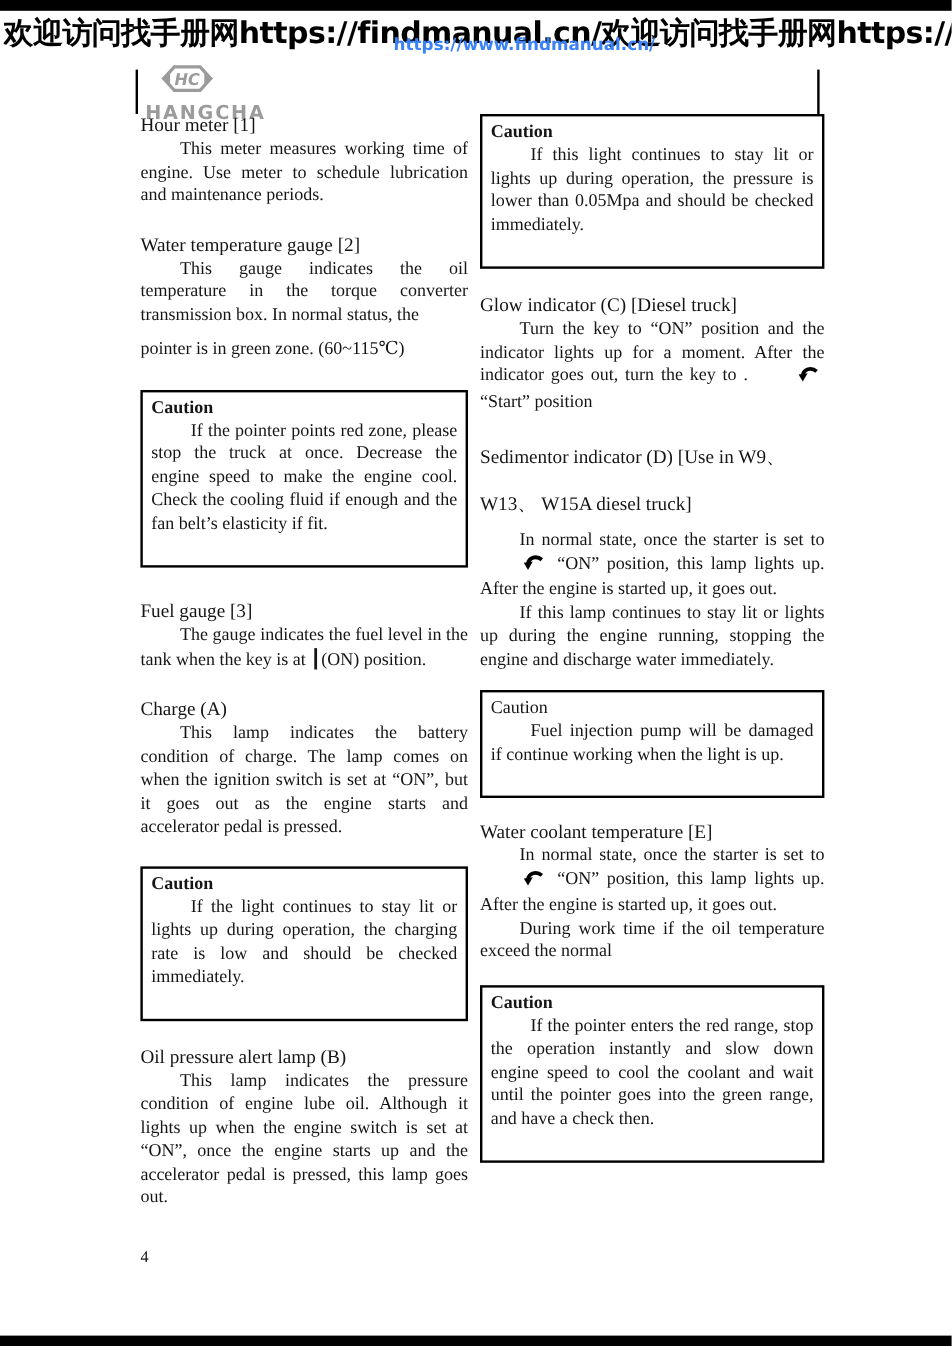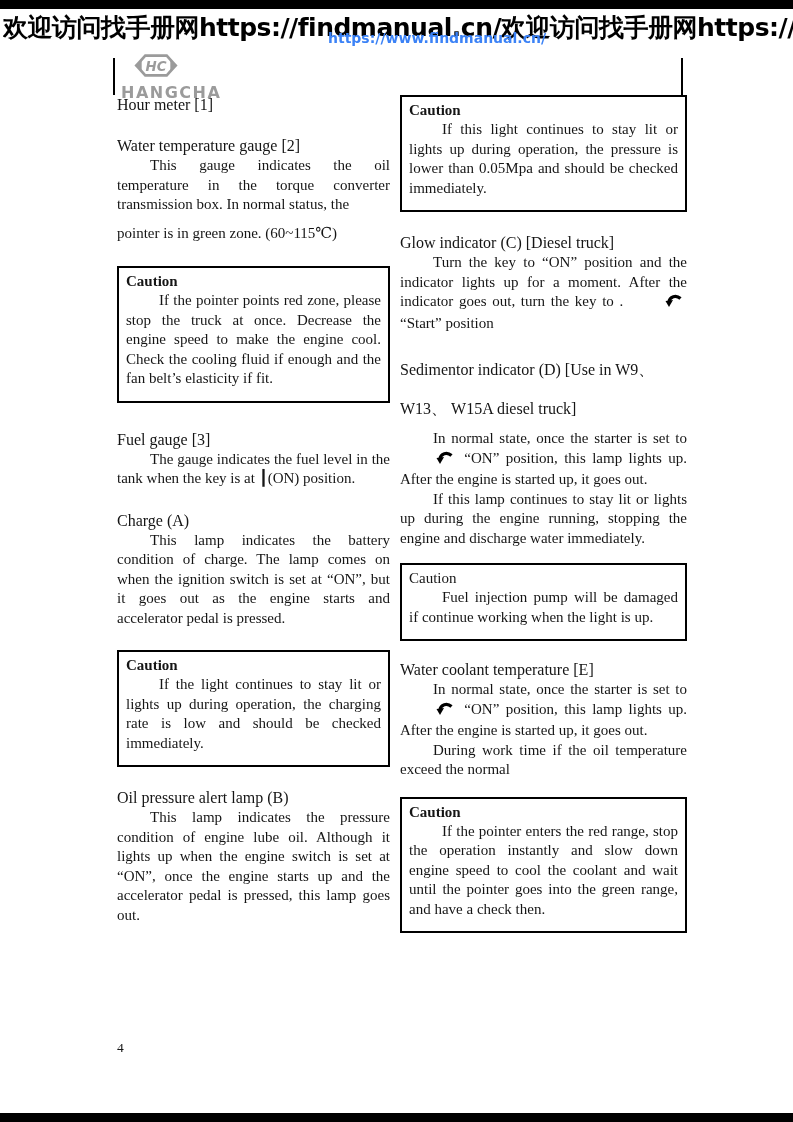--- a/index.html
+++ b/index.html
@@ -28,21 +28,21 @@
   .logo-name{
     font-family:"DejaVu Sans","Liberation Sans",sans-serif;font-weight:bold;
     font-size:16px;letter-spacing:1.5px;color:#9b9b9b;margin-top:1px;
   }
   .col{position:absolute;top:95px;}
   .col-left{left:117px;width:273px;}
   .col-right{left:400px;width:287px;}
   .h{font-weight:normal;font-size:16px;line-height:20px;margin:0;}
   .p{font-size:15px;line-height:19.5px;text-align:justify;text-indent:2.2em;margin:0;}
   .p.noindent{text-indent:0;}
-  .caution{border:2px solid #000;padding:3px 7px 12px 7px;margin:0;}
+  .caution{border:2px solid #000;padding:3px 7px 24px 7px;margin:0;}
   .caution .ctitle{font-size:15px;line-height:20px;font-weight:bold;}
   .caution .ctitle.regular{font-weight:normal;}
   .caution .cbody{font-size:15px;line-height:19.5px;text-align:justify;text-indent:2.2em;}
   .keyicon{display:inline-block;vertical-align:-2px;margin:0 3px;}
   .keybar{font-family:"DejaVu Sans",sans-serif;font-weight:bold;}
   .pagenum{position:absolute;left:117px;top:1040px;font-size:13.5px;}
   
   .mt-water{margin-top:21px;} .mt-water2{margin-top:9px;}
   .mt-caut1{margin-top:23px;} .mt-fuel{margin-top:27px;}
   .mt-charge{margin-top:22px;} .mt-caut2{margin-top:22px;}
@@ -71,20 +71,21 @@
     </g>
     <polygon points="6,14 14,8 14,20" fill="#9b9b9b"></polygon>
     <polygon points="54,14 46,8 46,20" fill="#9b9b9b"></polygon>
     <text x="30" y="20" text-anchor="middle" font-family="DejaVu Sans, sans-serif" font-size="15" font-style="italic" font-weight="bold" fill="#9b9b9b">HC</text>
   </svg>
   <div class="logo-name">HANGCHA</div>
 </div>
 
 <div class="col col-left">
   <div class="h">Hour meter [1]</div>
+  <p class="p">This meter measures working time of engine. Use meter to schedule lubrication and maintenance periods.</p>
 
   <div class="h mt-water">Water temperature gauge [2]</div>
   <p class="p">This gauge indicates the oil temperature in the torque converter transmission box. In normal status, the</p>
   <p class="p noindent mt-water2">pointer is in green zone. (60~115℃)</p>
 
   <div class="caution mt-caut1">
     <div class="ctitle">Caution</div>
     <div class="cbody">If the pointer points red zone, please stop the truck at once.   Decrease the engine speed to make the engine cool. Check the cooling fluid if enough and the fan belt’s elasticity if fit.</div>
   </div>
 

